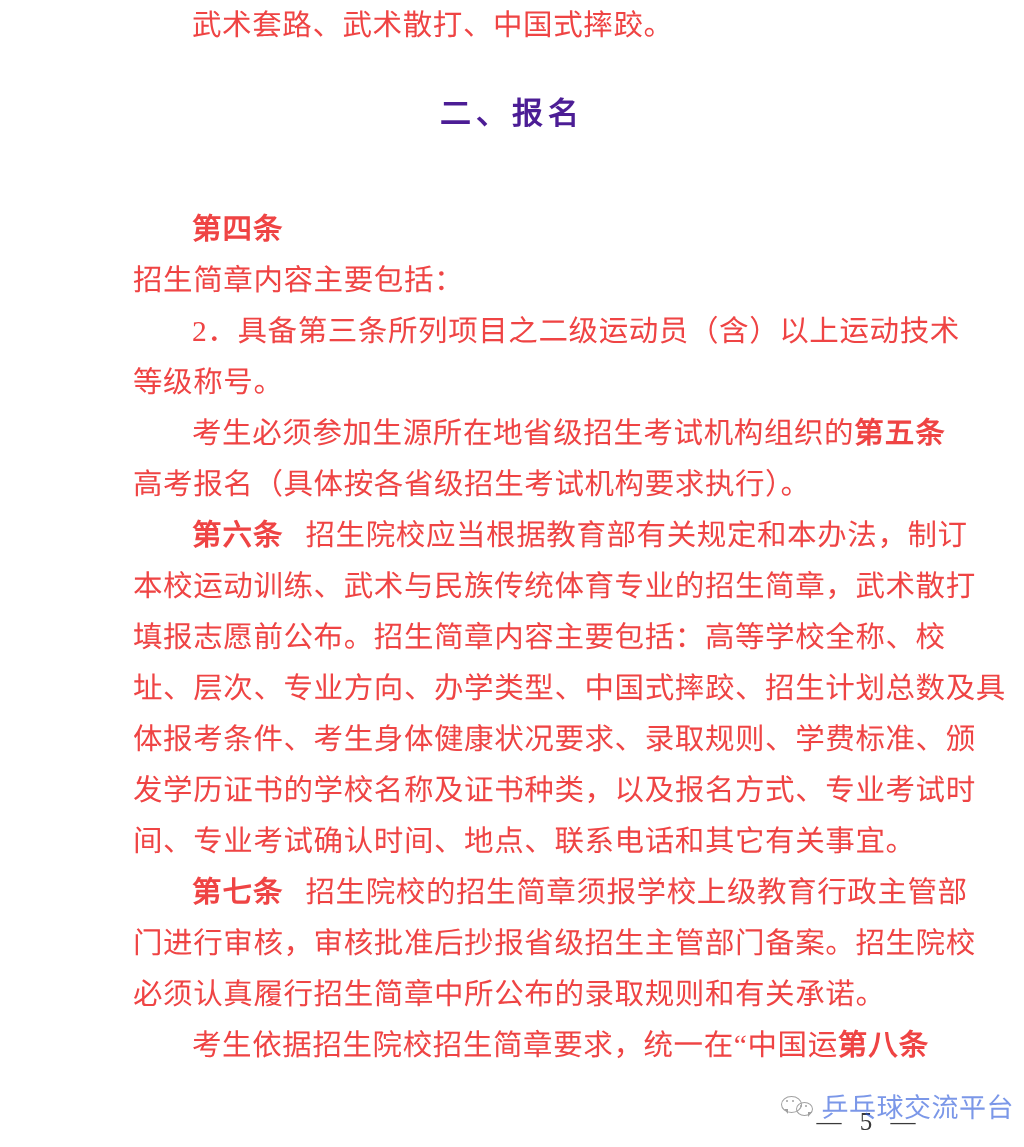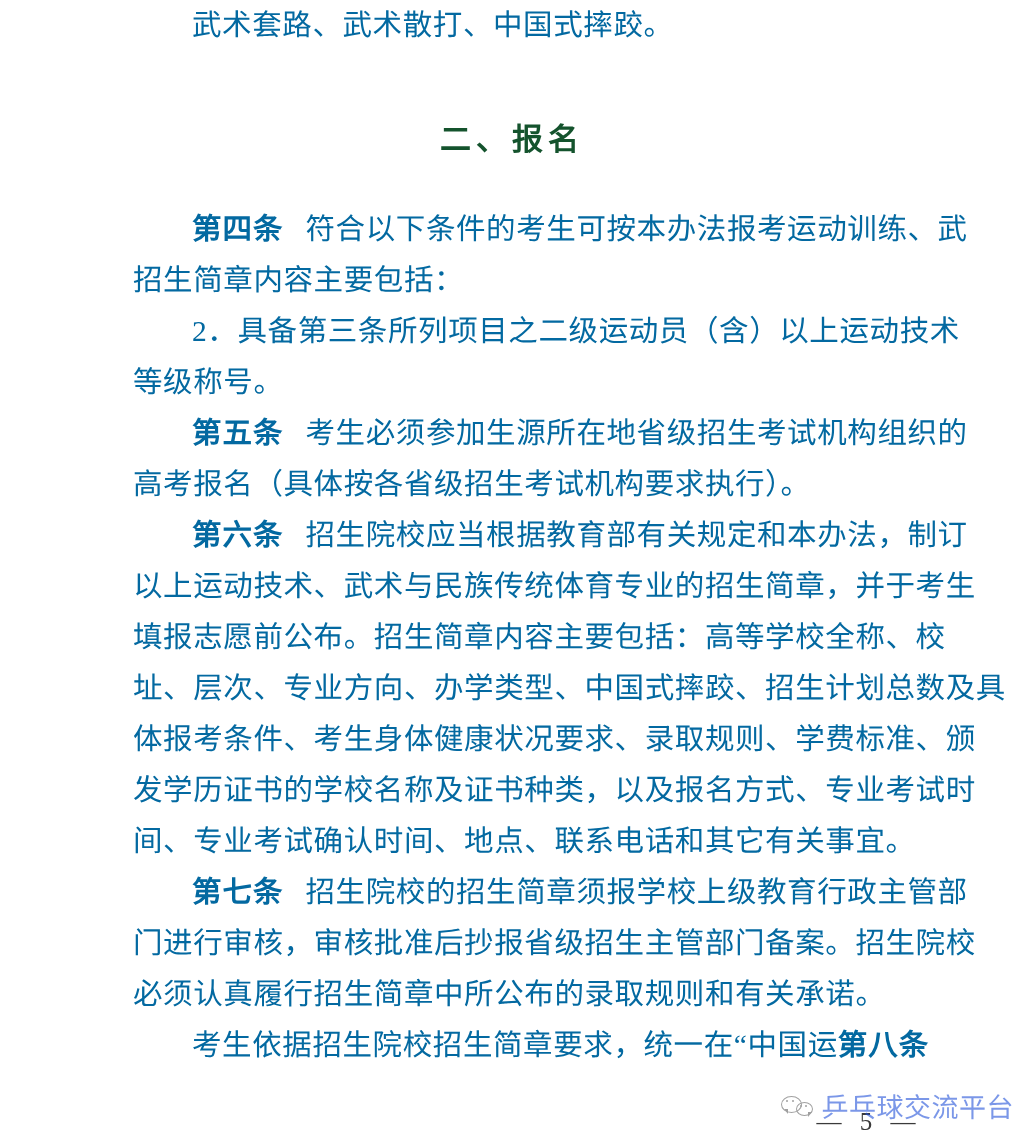--- a/index.html
+++ b/index.html
@@ -31,21 +31,21 @@
     top: 0px;
     width: 762px;
   }
 
   .doc-line {
     font-size: 29.5px;
     line-height: 51px;
     height: 51px;
     letter-spacing: 0.6px;
     white-space: nowrap;
-    color: #0369a1;
+    color: #ef4444;
     font-family: "Liberation Serif", "DejaVu Serif", serif;
   }
 
   
   .doc-line.justify {
     display: flex;
     white-space: nowrap;
   }
   .doc-line.justify > span { display: inline-block; }
 
@@ -61,23 +61,22 @@
   #section-heading {
     position: absolute;
     left: 0;
     top: 92px;
     width: 1024px;
     text-align: center;
     font-size: 31px;
     line-height: 44px;
     font-weight: bold;
     letter-spacing: 5px;
-    color: #14532d;
-    font-family: "Liberation Serif", "DejaVu Serif", serif;
-    margin-top: 26px;
+    color: #4c1d95;
+    font-family: "Liberation Serif", "DejaVu Serif", serif;
   }
 
   
   #page-number {
     position: absolute;
     left: 0;
     top: 1108px;
     width: 1024px;
     text-align: center;
     font-size: 25px;
@@ -151,46 +150,45 @@
     <div class="doc-line indent-2">
       <span>武术套路、武术散打、中国式摔跤。</span>
     </div>
 
     <div class="doc-line">&nbsp;</div>
     <div class="doc-line">&nbsp;</div>
     <div class="doc-line">&nbsp;</div>
 
     <div class="doc-line indent-2 justify">
       <span><span class="article-label">第四条</span><span class="article-gap"></span></span>
-      <span>符合以下条件的考生可按本办法报考运动训练、武</span>
     </div>
     <div class="doc-line">
       <span>招生简章内容主要包括：</span>
     </div>
     <div class="doc-line indent-2 justify">
       <span>2．具备第三条所列项目之二级运动员（含）以上运动技术</span>
     </div>
     <div class="doc-line">
       <span>等级称号。</span>
     </div>
 
     <div class="doc-line indent-2 justify">
+      <span>考生必须参加生源所在地省级招生考试机构组织的</span>
       <span><span class="article-label">第五条</span><span class="article-gap"></span></span>
-      <span>考生必须参加生源所在地省级招生考试机构组织的</span>
     </div>
     <div class="doc-line">
       <span>高考报名（具体按各省级招生考试机构要求执行）。</span>
     </div>
 
     <div class="doc-line indent-2 justify">
       <span><span class="article-label">第六条</span><span class="article-gap"></span></span>
       <span>招生院校应当根据教育部有关规定和本办法，制订</span>
     </div>
     <div class="doc-line">
-      <span>以上运动技术、武术与民族传统体育专业的招生简章，并于考生</span>
+      <span>本校运动训练、武术与民族传统体育专业的招生简章，武术散打</span>
     </div>
     <div class="doc-line">
       <span>填报志愿前公布。招生简章内容主要包括：高等学校全称、校</span>
     </div>
     <div class="doc-line">
       <span>址、层次、专业方向、办学类型、中国式摔跤、招生计划总数及具</span>
     </div>
     <div class="doc-line">
       <span>体报考条件、考生身体健康状况要求、录取规则、学费标准、颁</span>
     </div>

